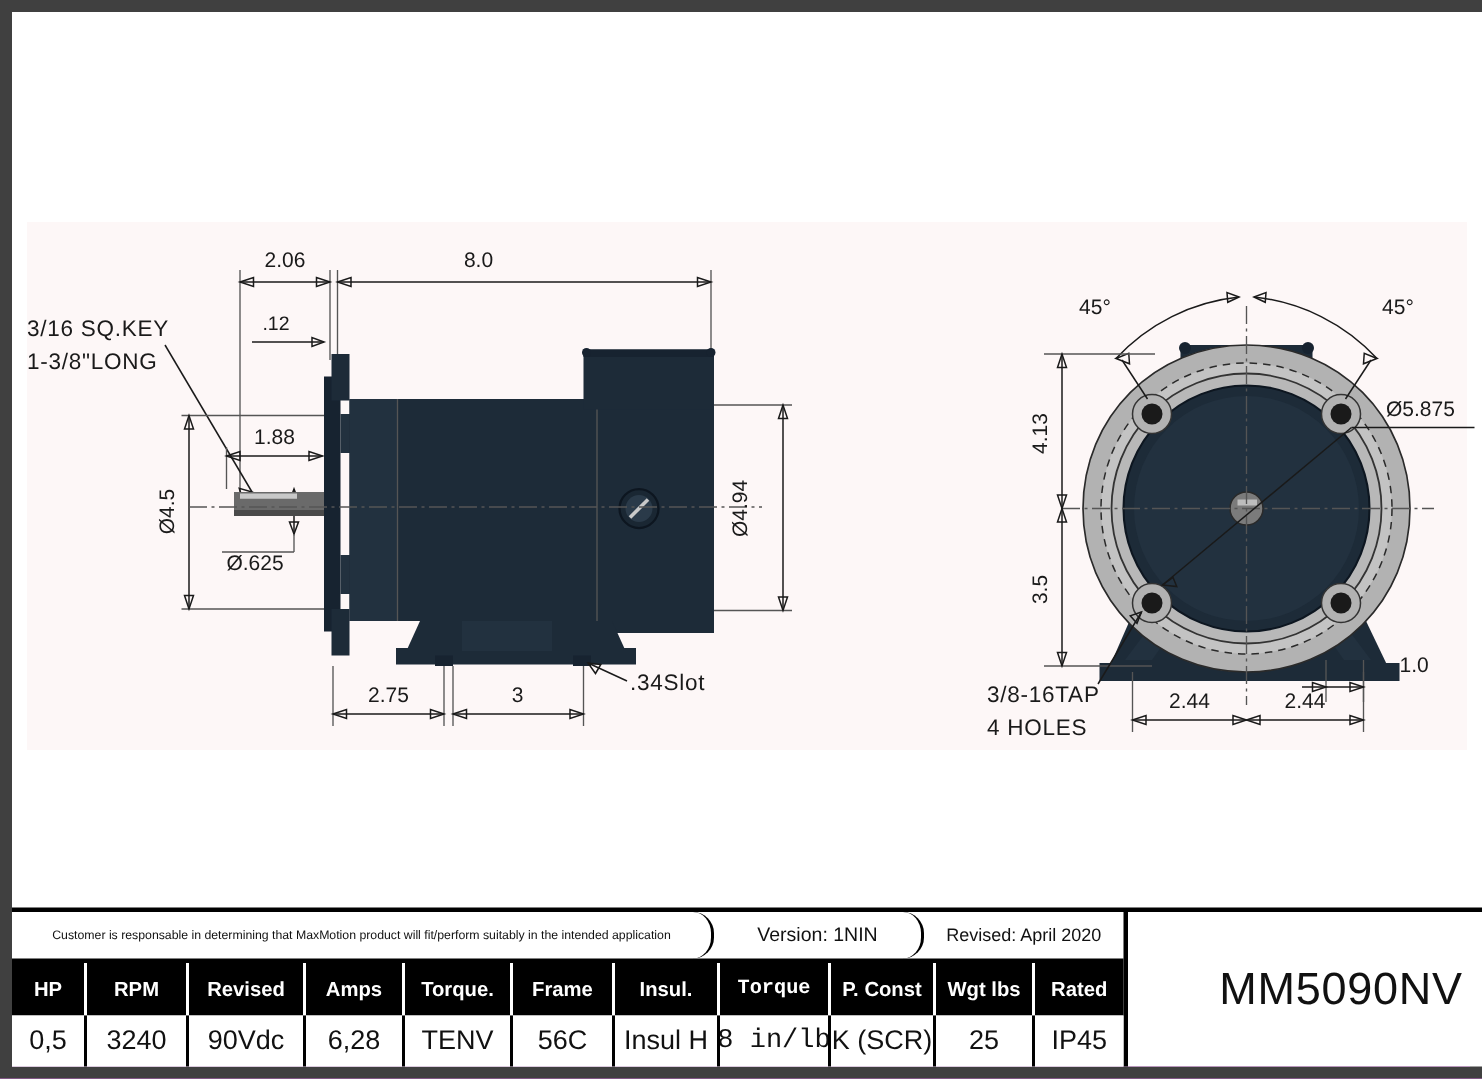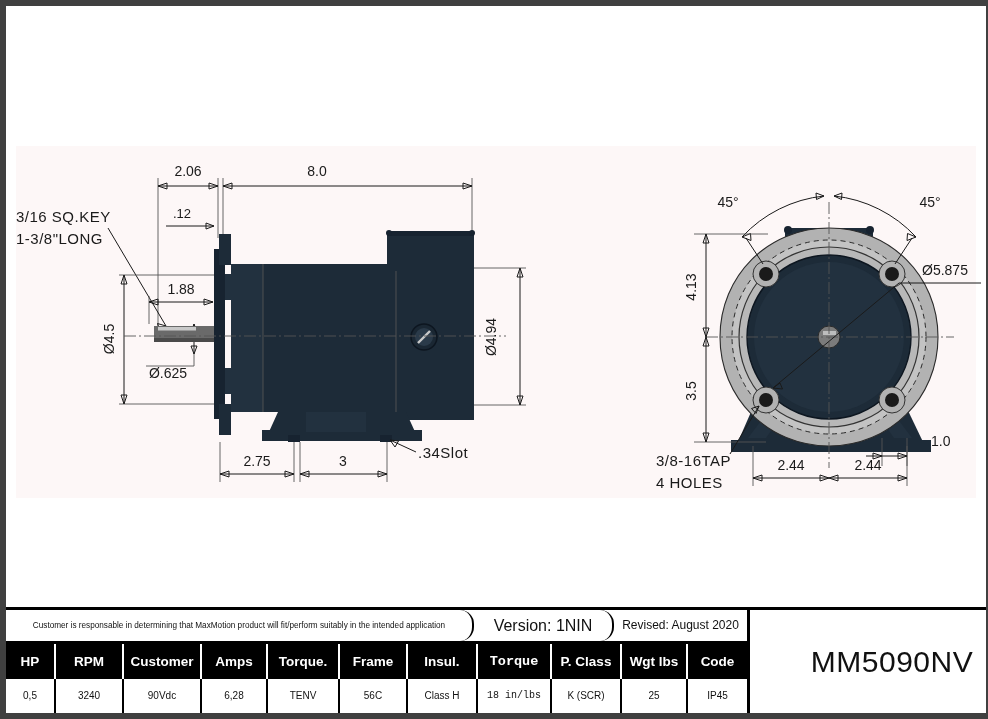--- a/index.html
+++ b/index.html
@@ -1,42 +1,42 @@
 <!DOCTYPE html>
 <html><head>
 <meta charset="utf-8">
 <style>
   html,body{margin:0;padding:0;background:#ffffff;}
   body{width:988px;height:719px;font-family:"Liberation Sans",sans-serif;overflow:hidden;}
-  #page{position:relative;width:988px;height:719px;background:#a21caf;box-sizing:border-box;border:6px solid #404040;}
+  #page{position:relative;width:988px;height:719px;background:#a21caf;box-sizing:border-box;border:8px solid #404040;}
 
   
   #drawing{position:absolute;left:0;top:0;width:980px;height:605px;}
   #drawing svg{display:block;}
 
   
   #spec{position:absolute;left:0;bottom:0;width:980px;height:106px;
         display:flex;align-items:stretch;box-sizing:border-box;border-top:3px solid #000;background:#fff;}
   #spec-left{flex:0 0 744px;display:flex;flex-direction:column;box-sizing:border-box;border-right:3px solid #000;}
   #spec-right{flex:1 1 auto;display:flex;align-items:center;justify-content:center;margin-left:48px;}
 
   .note-row{display:flex;height:34px;box-sizing:border-box;border-bottom:3px solid #000;}
   .note-cell{box-sizing:border-box;border-right:2px solid #000;display:flex;align-items:center;
              justify-content:center;text-align:center;padding:1px 4px;line-height:1.12;border-radius:14px;}
   .note-disclaimer{flex:0 0 468px;font-size:8.2px;color:#111;}
-  .note-version{flex:0 0 140px;font-size:16px;color:#111;}
+  .note-version{flex:0 0 140px;font-size:13px;color:#111;}
   .note-revised{flex:1 1 auto;font-size:12px;color:#111;border-right:none;}
 
   .tbl{display:flex;flex-direction:column;flex:1 1 auto;}
   .trow{display:flex;flex:1 1 0;}
   .trow.head{background:#000;}
   .trow.head .tcell{color:#fff;font-weight:bold;font-size:13.5px;border-right:2px solid #fff;}
   .trow.head .tcell:last-child{border-right:none;}
   .trow.body{background:#fff;}
-  .trow.body .tcell{color:#111;font-size:10px;border-right:2px solid #000;}
+  .trow.body .tcell{color:#111;font-size:18px;border-right:2px solid #000;}
   .trow.body .tcell:last-child{border-right:none;}
   .tcell{display:flex;align-items:center;justify-content:center;box-sizing:border-box;text-align:center;
          white-space:nowrap;overflow:hidden;}
   .c-hp{flex:0 0 50px;} .c-rpm{flex:0 0 68px;} .c-volt{flex:0 0 78px;}
   .c-amps{flex:0 0 66px;} .c-const{flex:0 0 72px;} .c-frame{flex:0 0 68px;}
   .c-insul{flex:0 0 70px;} .c-torque{flex:0 0 74px;font-family:Liberation Mono, monospace;} .c-pcode{flex:0 0 70px;}
   .c-wgt{flex:0 0 66px;} .c-rated{flex:1 1 auto;}
 
   #model{font-size:30px;color:#111;letter-spacing:0.5px;white-space:nowrap;}
 
@@ -320,45 +320,45 @@
   </svg>
   </div>
 
   <div id="spec">
 
     <div id="spec-left">
 
       <div class="note-row">
         <div class="note-cell note-disclaimer">Customer is responsable in determining that MaxMotion product will fit/perform suitably in the intended application</div>
         <div class="note-cell note-version">Version: 1NIN</div>
-        <div class="note-cell note-revised">Revised: August 2020</div>
+        <div class="note-cell note-revised">Revised: April 2020</div>
       </div>
 
       <div class="tbl">
         <div class="trow head">
           <div class="tcell c-hp">HP</div>
           <div class="tcell c-rpm">RPM</div>
-          <div class="tcell c-volt">Customer</div>
+          <div class="tcell c-volt">Revised</div>
           <div class="tcell c-amps">Amps</div>
           <div class="tcell c-const">Torque.</div>
           <div class="tcell c-frame">Frame</div>
           <div class="tcell c-insul">Insul.</div>
           <div class="tcell c-torque">Torque</div>
-          <div class="tcell c-pcode">P. Class</div>
+          <div class="tcell c-pcode">P. Const</div>
           <div class="tcell c-wgt">Wgt lbs</div>
-          <div class="tcell c-rated">Code</div>
+          <div class="tcell c-rated">Rated</div>
         </div>
         <div class="trow body">
           <div class="tcell c-hp">0,5</div>
           <div class="tcell c-rpm">3240</div>
           <div class="tcell c-volt">90Vdc</div>
           <div class="tcell c-amps">6,28</div>
           <div class="tcell c-const">TENV</div>
           <div class="tcell c-frame">56C</div>
-          <div class="tcell c-insul">Class H</div>
+          <div class="tcell c-insul">Insul H</div>
           <div class="tcell c-torque">18 in/lbs</div>
           <div class="tcell c-pcode">K (SCR)</div>
           <div class="tcell c-wgt">25</div>
           <div class="tcell c-rated">IP45</div>
         </div>
       </div>
     </div>
 
     <div id="spec-right">
       <div id="model">MM5090NV</div>

